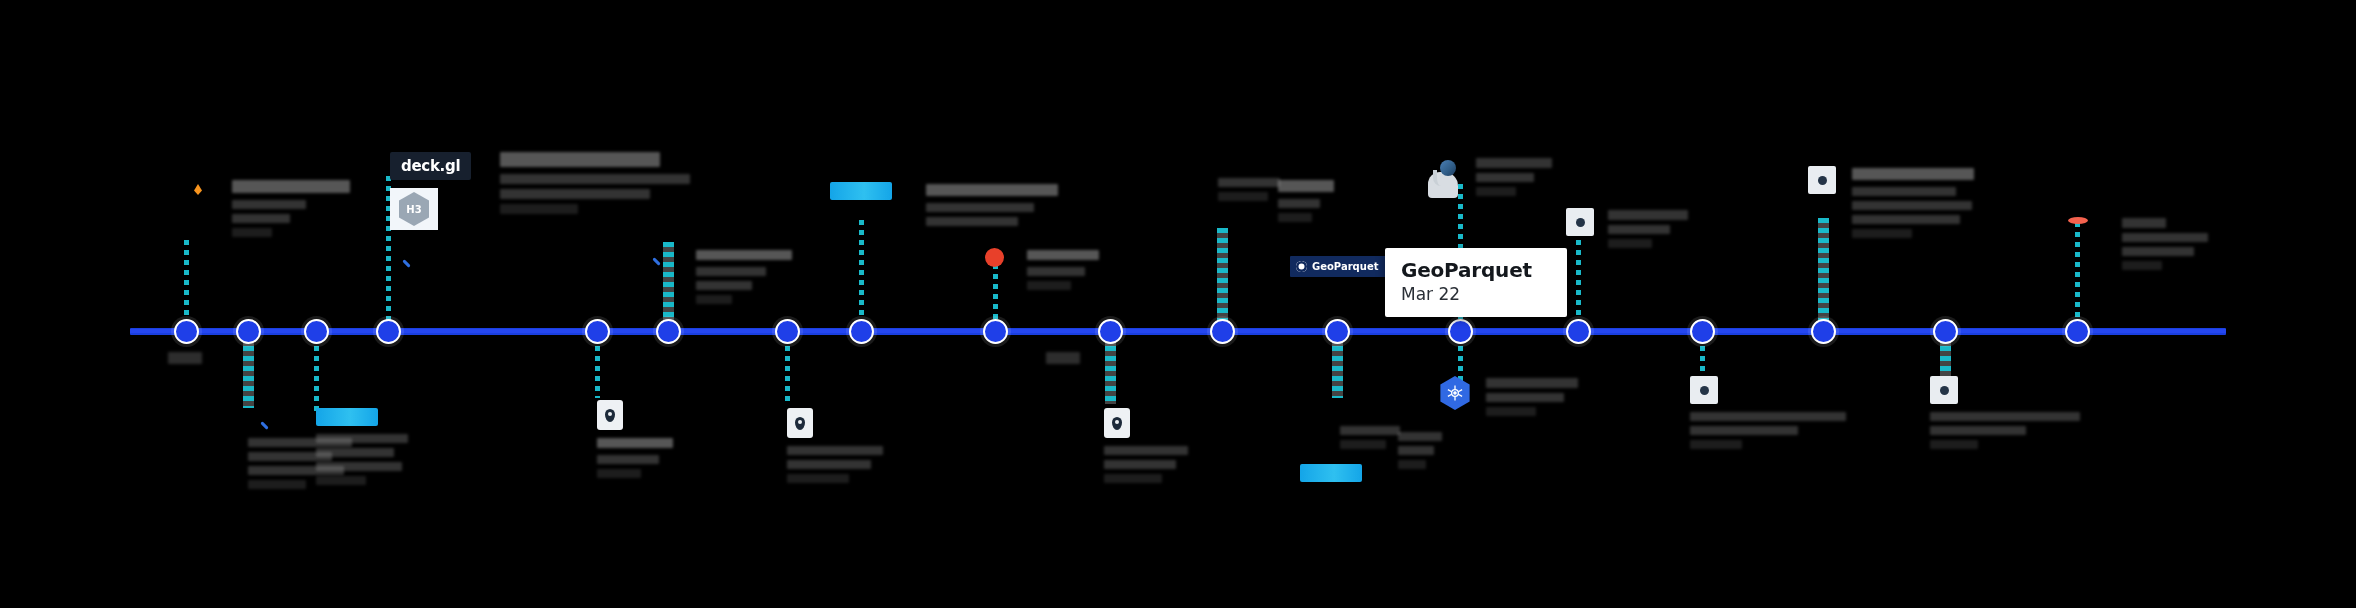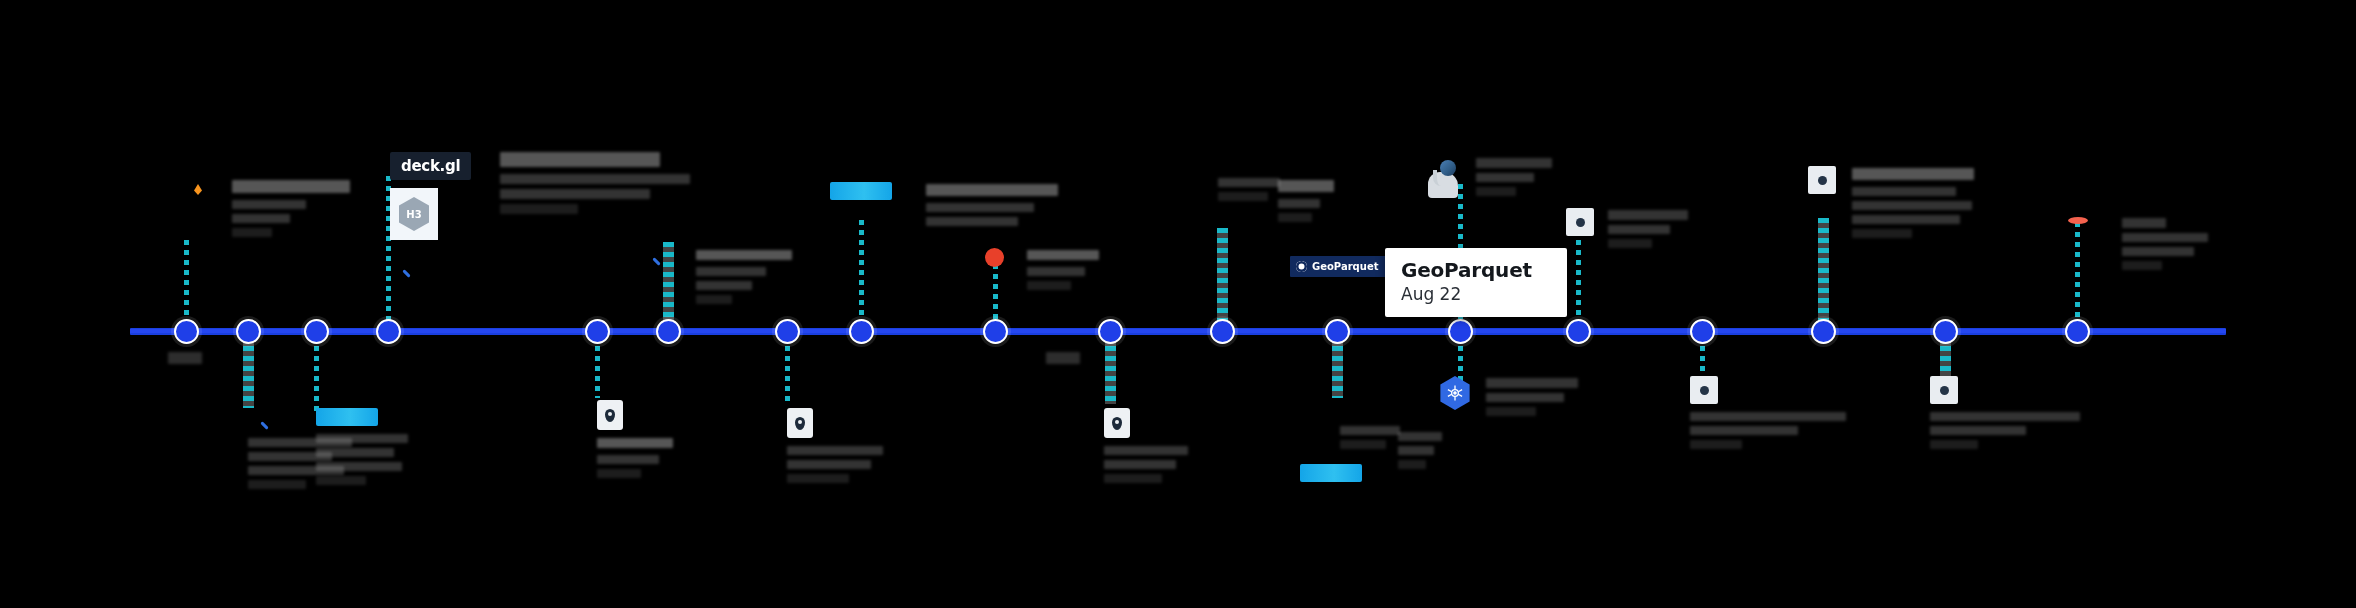--- a/index.html
+++ b/index.html
@@ -109,21 +109,21 @@
     font-weight: bold;
     font-size: 15px;
     letter-spacing: -0.3px;
     padding: 5px 11px;
     border-radius: 2px;
     font-family: "DejaVu Sans", sans-serif;
   }
   .h3-logo {
     background: #f2f6fa;
     width: 48px;
-    height: 52px;
+    height: 42px;
     display: flex;
     align-items: center;
     justify-content: center;
   }
   .hex {
     width: 30px; height: 34px;
     background: #9aa7b4;
     clip-path: polygon(50% 0%, 100% 25%, 100% 75%, 50% 100%, 0% 75%, 0% 25%);
     display:flex; align-items:center; justify-content:center;
     color:#ffffff; font-size:10px; font-weight:bold;
@@ -483,16 +483,16 @@
       <div class="node" style="left: 1460px;"></div>
       <div class="node" style="left: 1578px;"></div>
       <div class="node" style="left: 1702px;"></div>
       <div class="node" style="left: 1823px;"></div>
       <div class="node" style="left: 1945px;"></div>
       <div class="node" style="left: 2077px;"></div>
     </div>
 
   <div class="tooltip" id="tooltip" style="left:1385px; top:248px;">
     <div class="tt-title">GeoParquet</div>
-    <div class="tt-sub">Aug 22</div>
+    <div class="tt-sub">Mar 22</div>
   </div>
 
 </div>
 
 </body></html>

